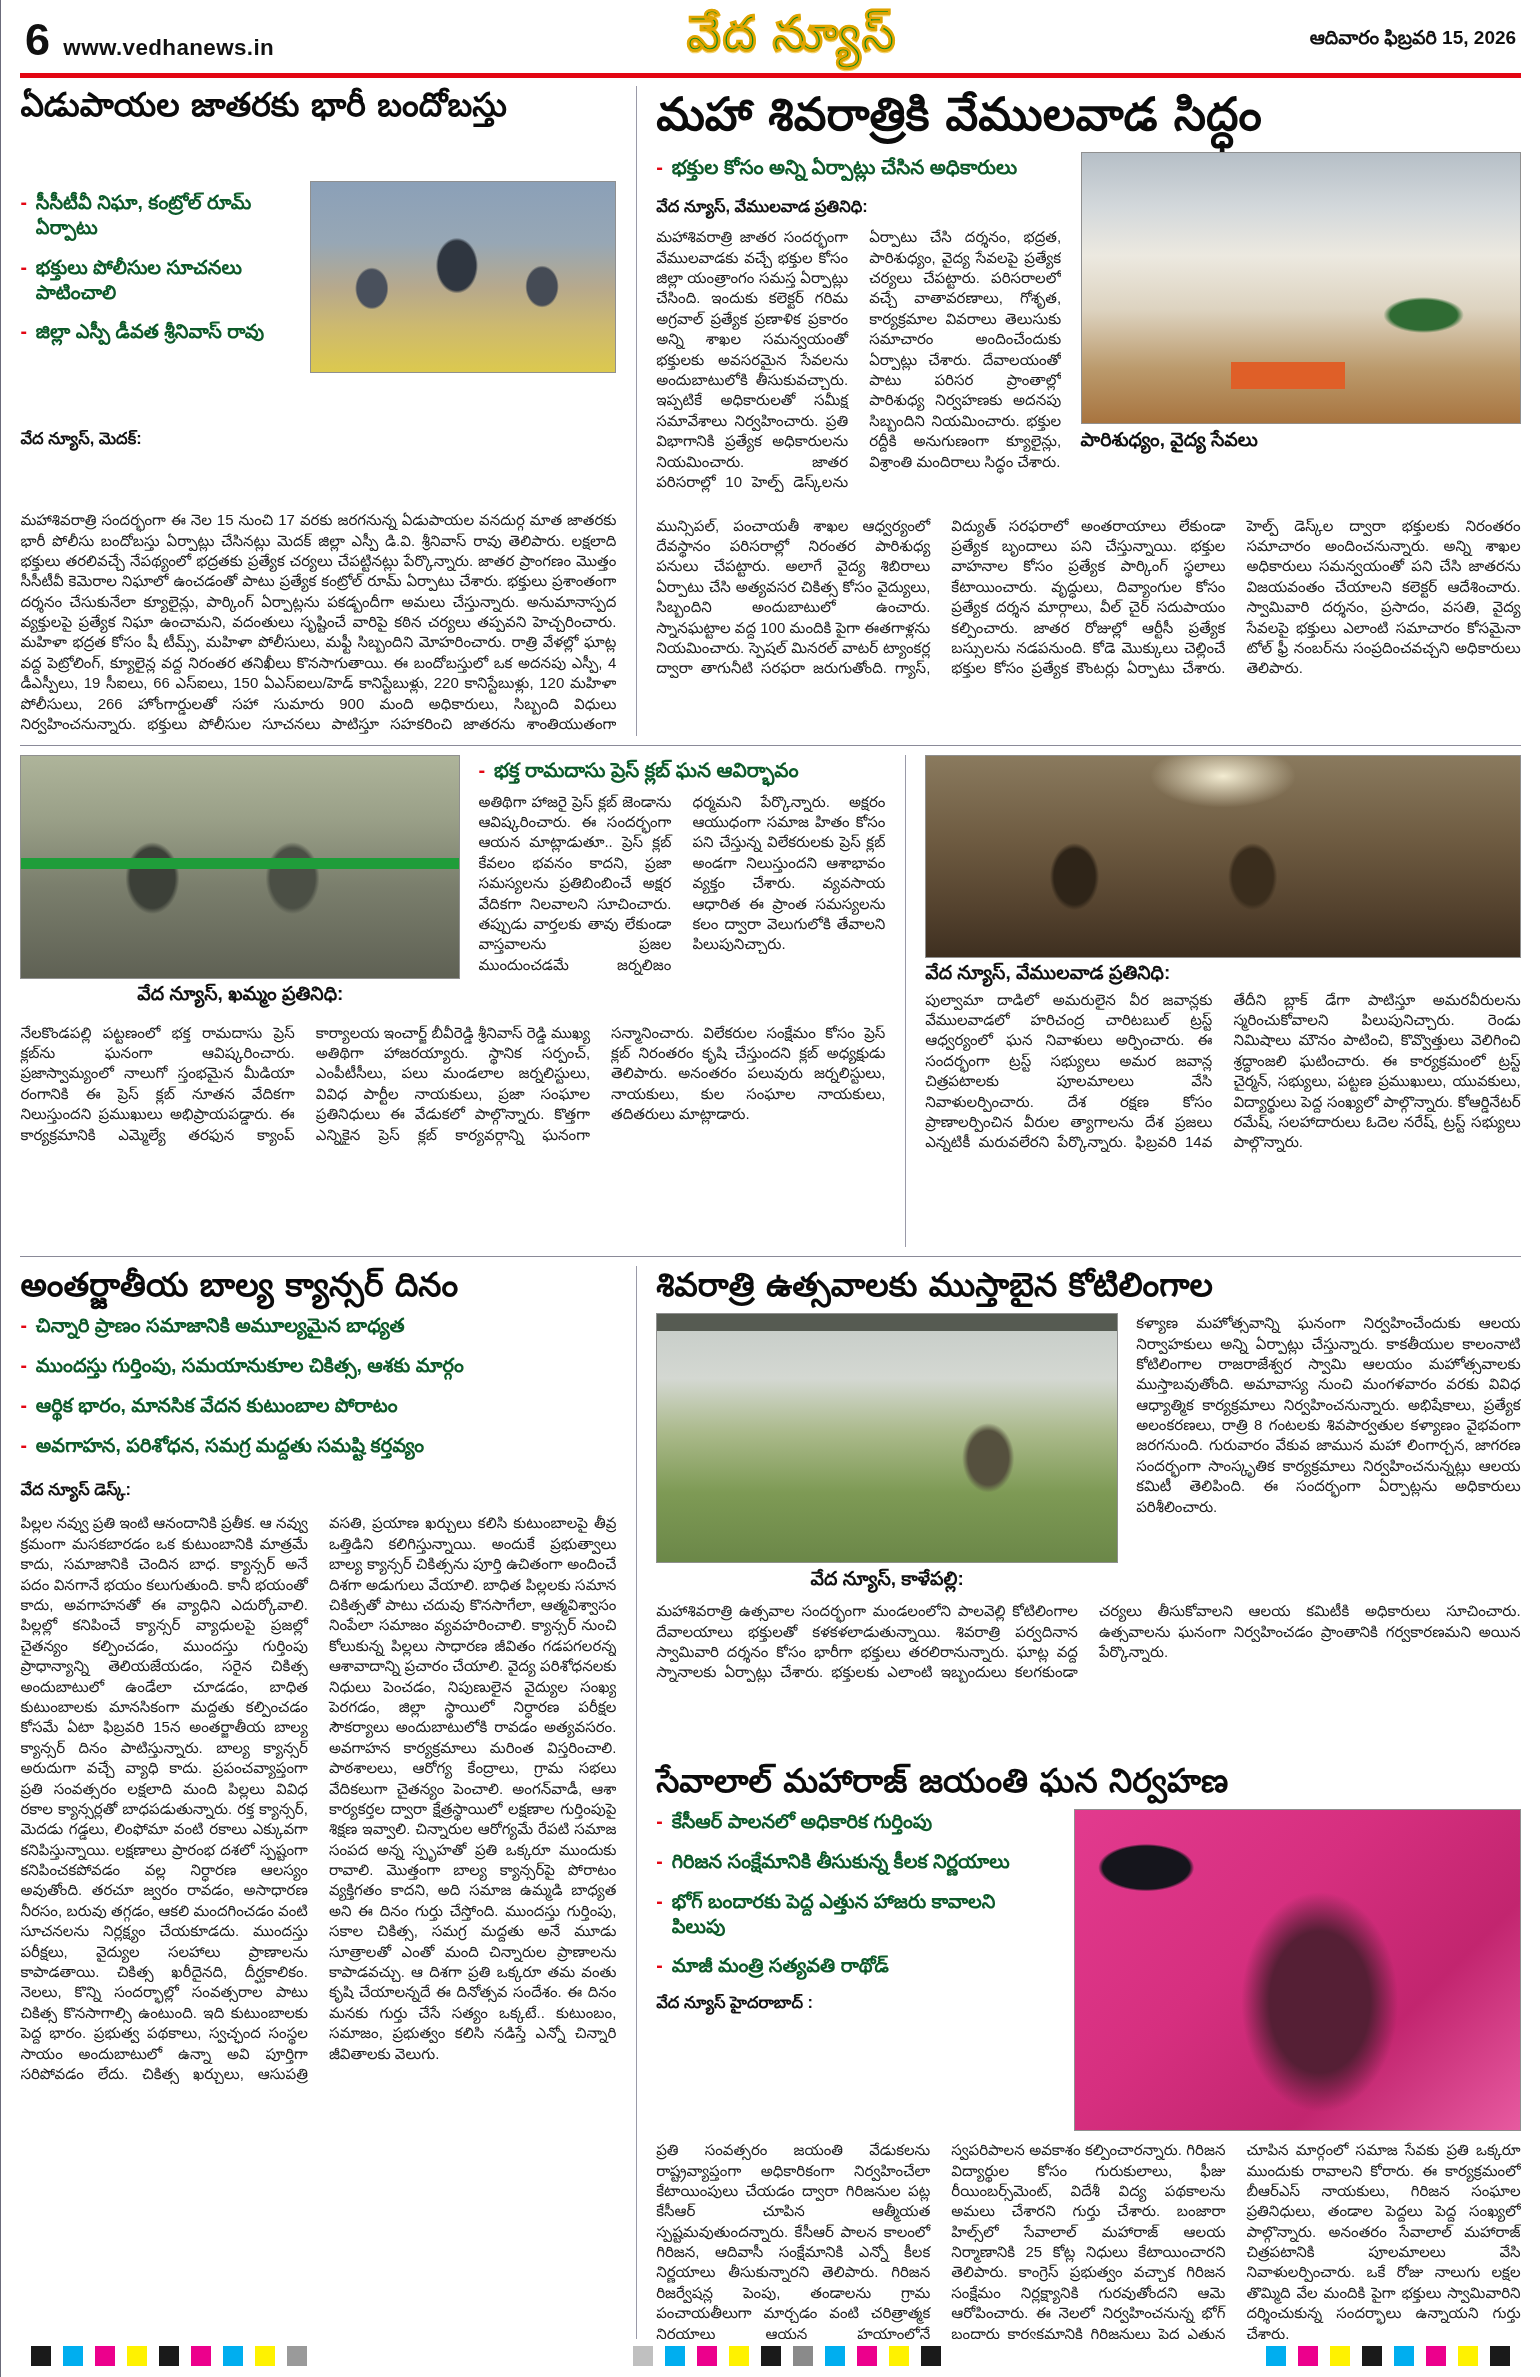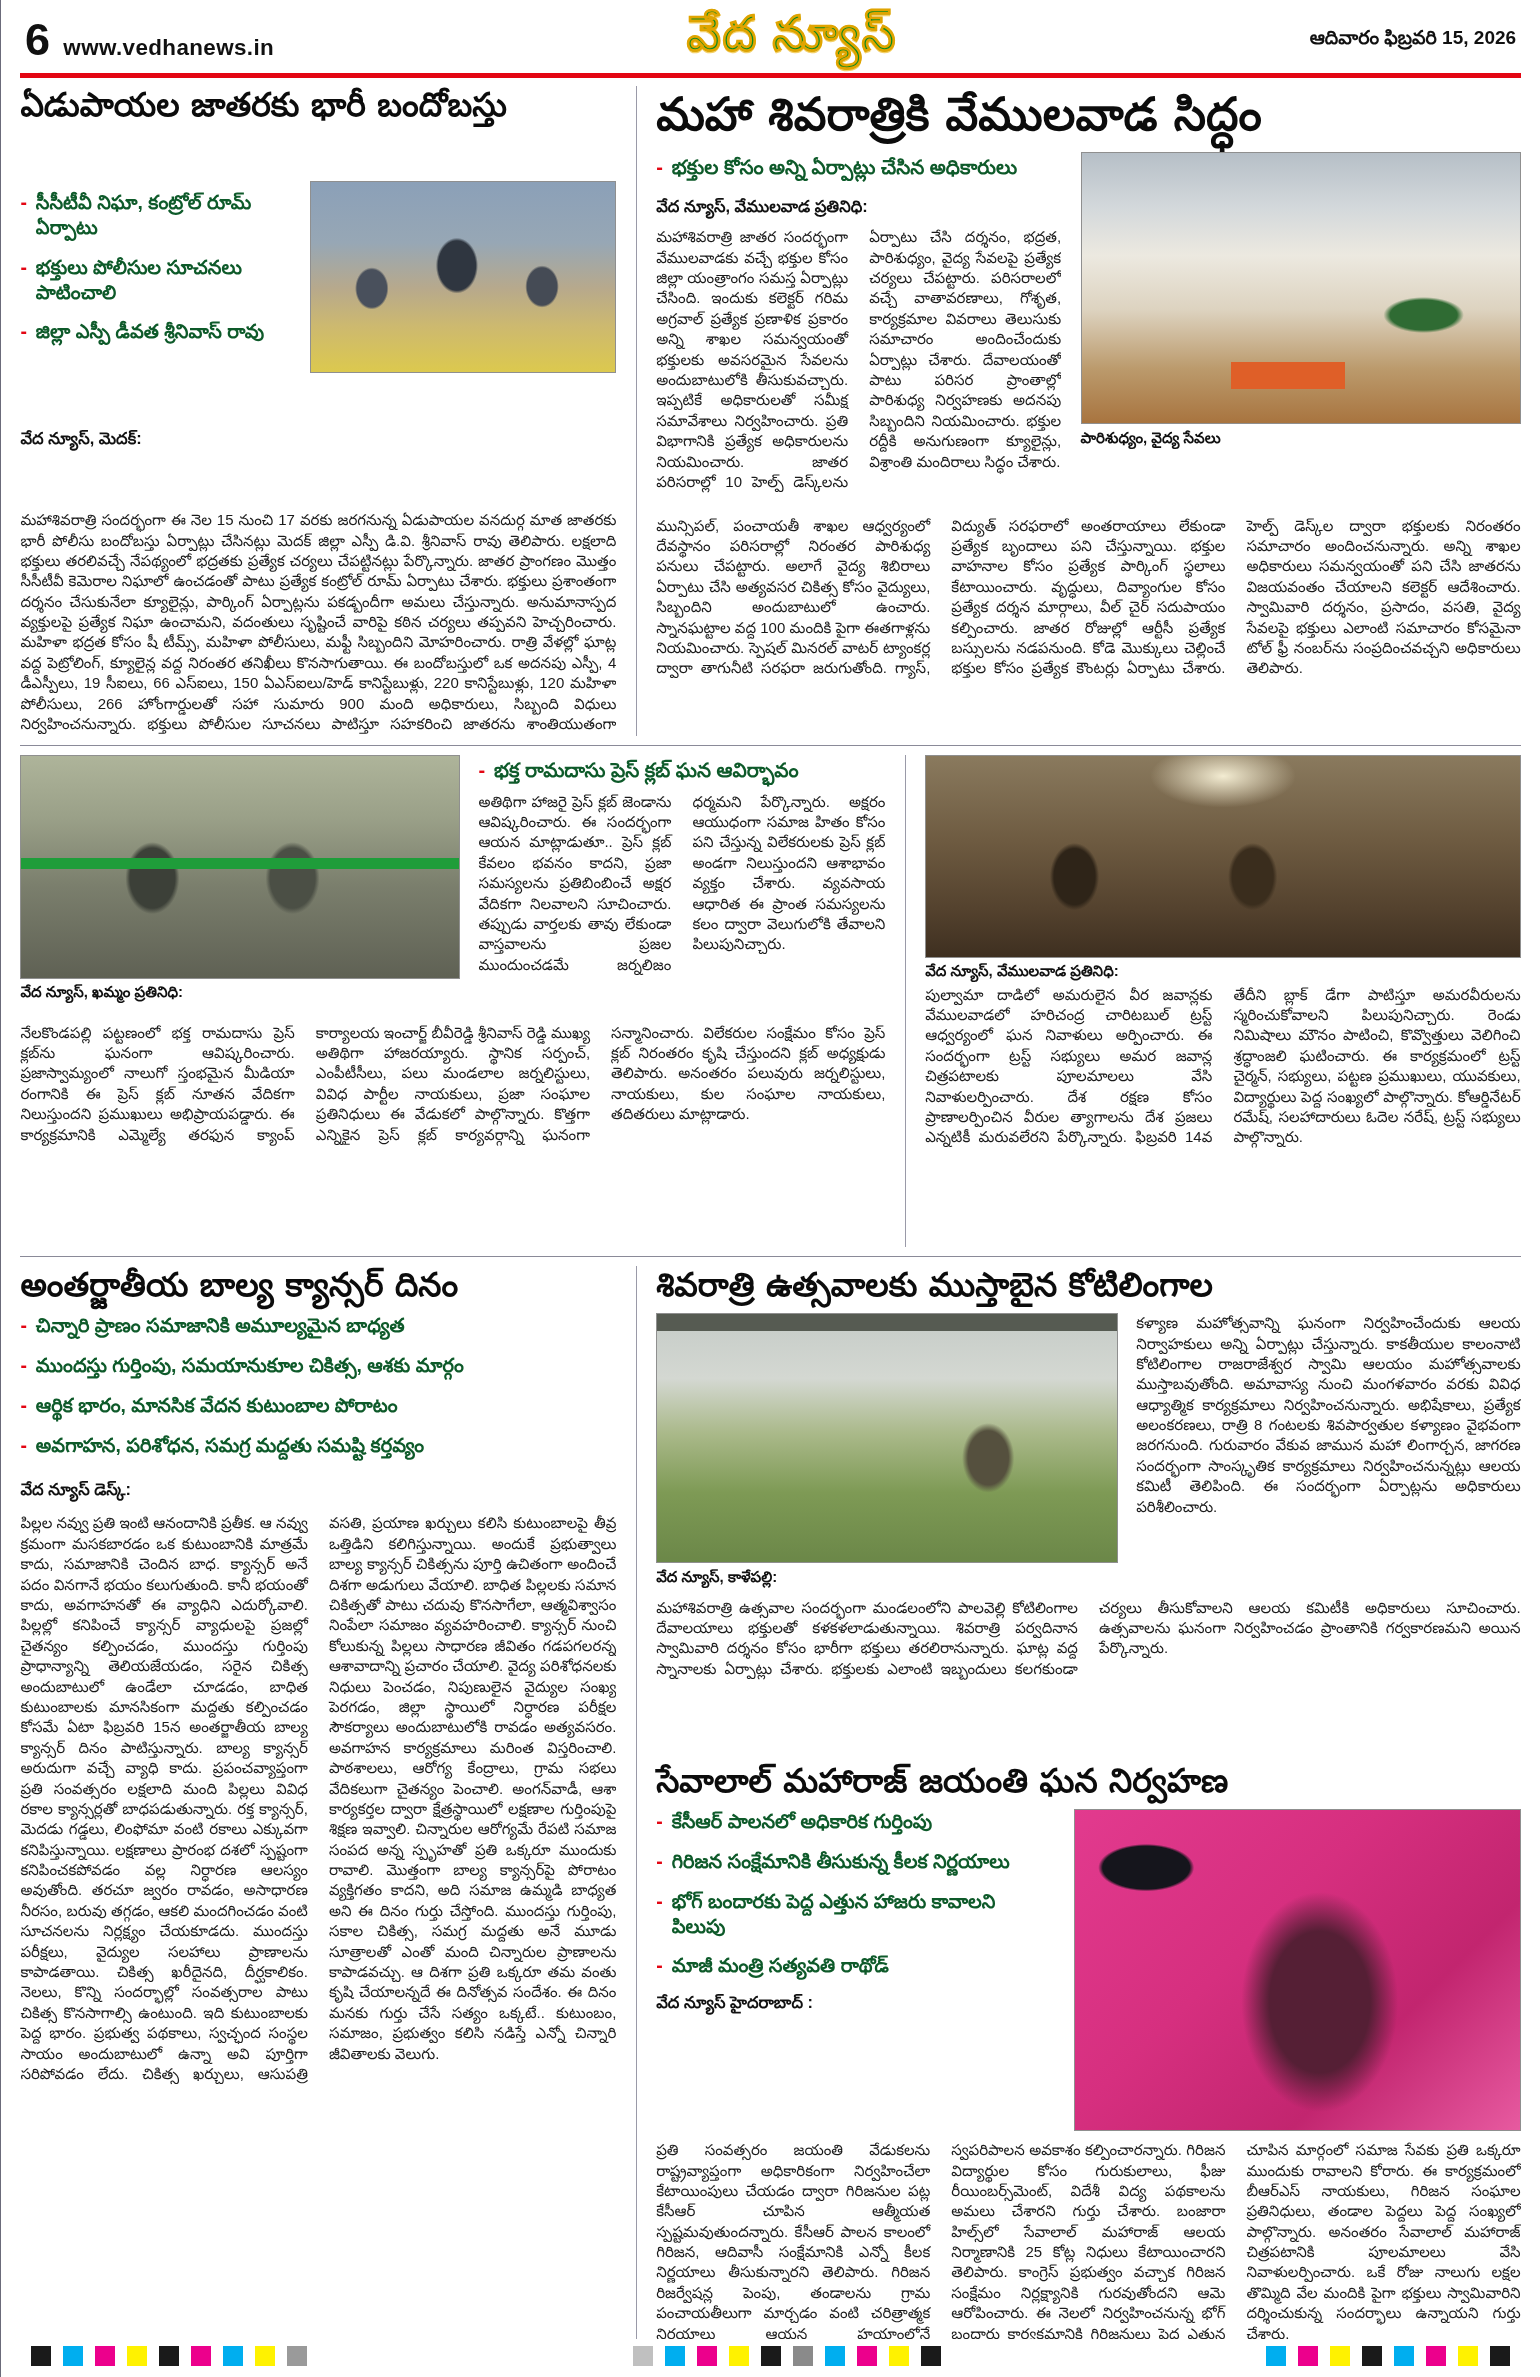--- a/index.html
+++ b/index.html
@@ -41,22 +41,22 @@
   .subhead { display:flex; gap:9px; font-size:20px; font-weight:700; color:#0e5a2a; margin:3px 0 9px; line-height:1.25; }
   .dash { color:#e30613; font-weight:800; }
   .bullets { display:block; }
   .bullet { display:flex; gap:9px; font-size:19.4px; font-weight:700; color:#0e5a2a; margin-bottom:15px; line-height:1.28; }
   .byline { font-size:16.4px; font-weight:700; margin:7.5px 0; }
   .body { font-size:15px; line-height:1.36; text-align:justify; overflow:hidden; color:#1a1a1a; }
   .cols-2 { column-count:2; column-gap:21px; }
   .cols-3 { column-count:3; column-gap:21px; }
   figure { margin:0; }
   .photo { width:100%; border:0.7px solid #8f8f8f; }
-  .photo-caption { font-size:15px; font-weight:700; margin-top:4.5px; }
-  .photo-caption.center { }
+  .photo-caption { font-size:19px; font-weight:700; margin-top:4.5px; }
+  .photo-caption.center { text-align:center; }
   
   .photo-eduppayala { width:306px; height:192px; flex:none;
     background:
       radial-gradient(34px 45px at 48% 44%, #2f3640 55%, rgba(0,0,0,0) 62%),
       radial-gradient(27px 34px at 20% 56%, #49505c 55%, rgba(0,0,0,0) 62%),
       radial-gradient(27px 34px at 76% 55%, #454b55 55%, rgba(0,0,0,0) 62%),
       linear-gradient(180deg,#8ba0b8 0%,#97a7b5 32%,#b7a98c 56%,#cdb96f 76%,#dcc94e 100%);
   }
   .photo-vemulawada { height:272px;
     background:

